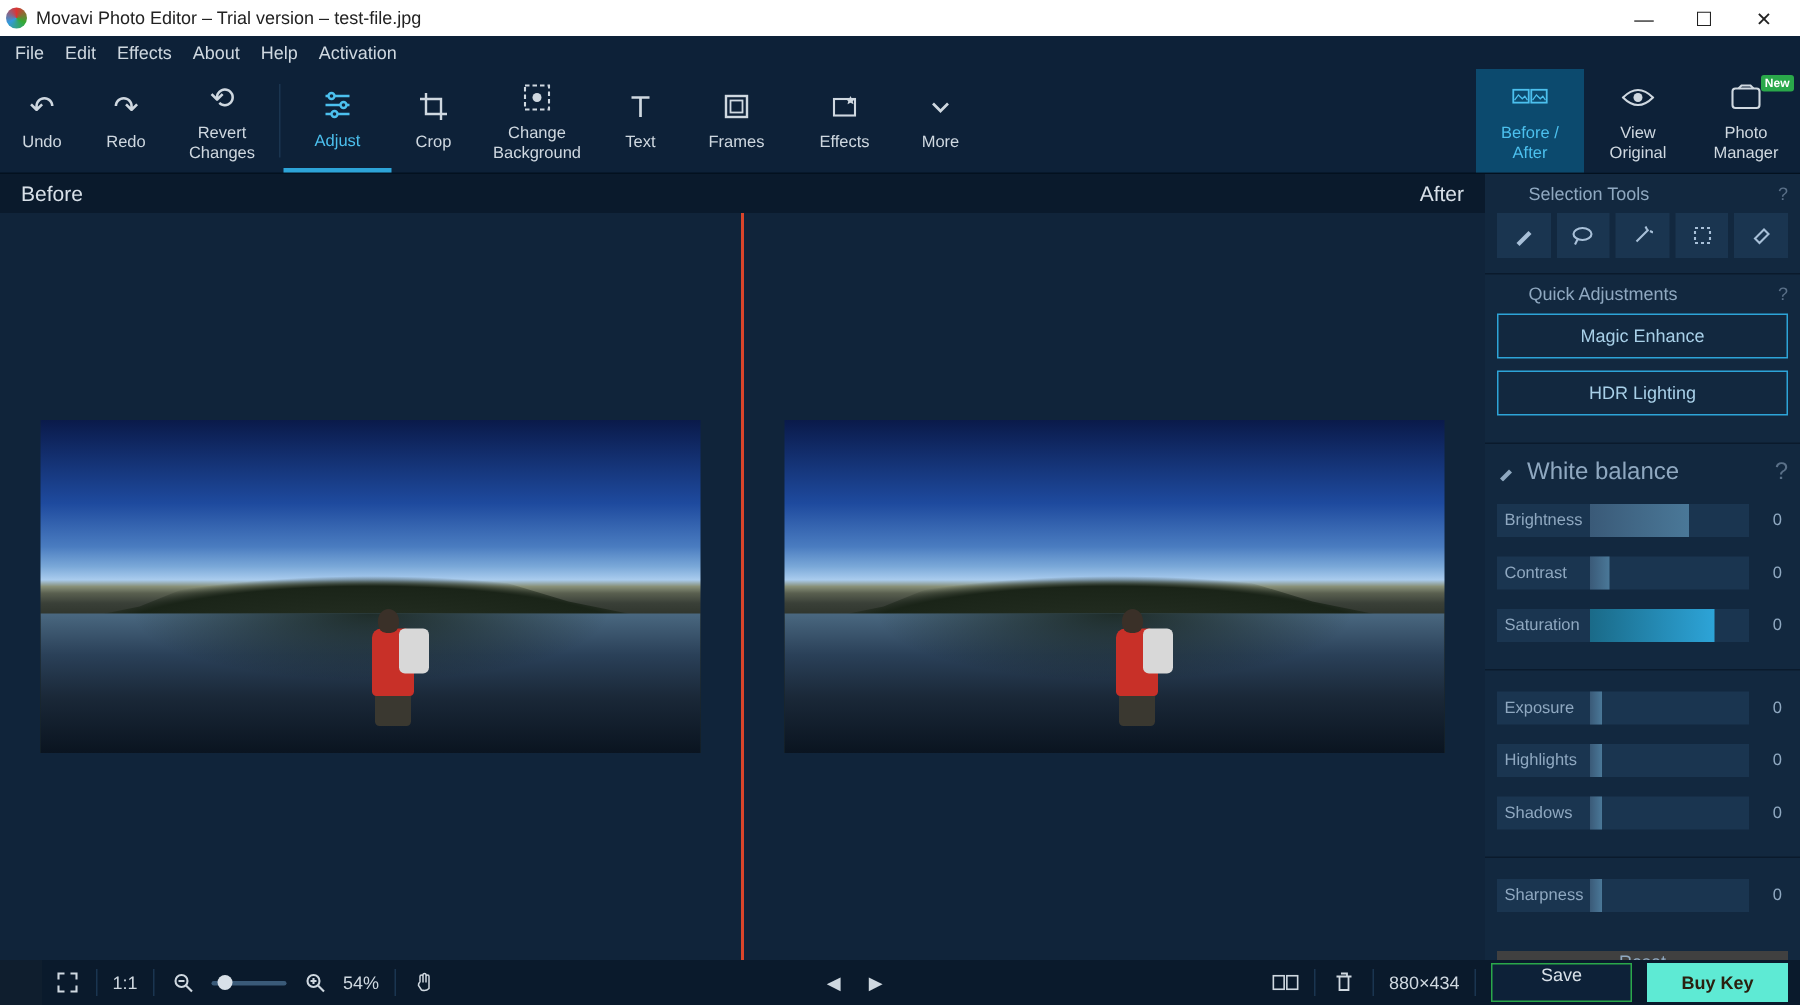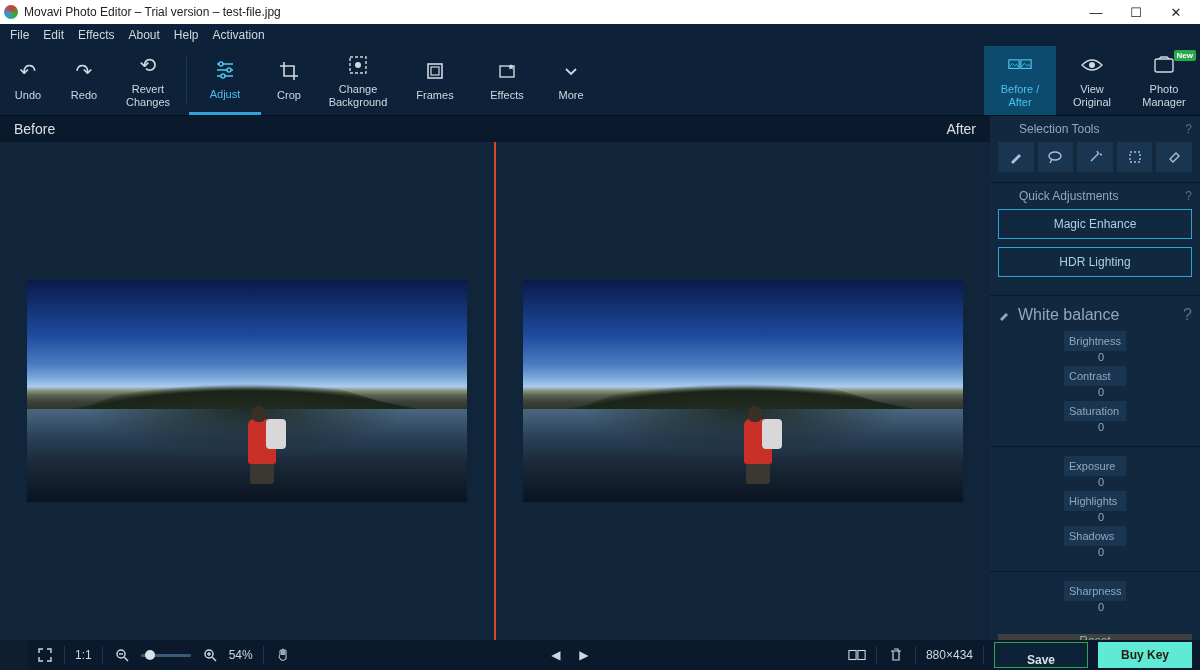--- a/index.html
+++ b/index.html
@@ -40,34 +40,34 @@
 .hiker .legs { position: absolute; left: 12px; bottom: 0; width: 24px; height: 24px; background: #3a3830; border-radius: 3px; }
 .sidebar { width: 210px; background: #12283f; display: flex; flex-direction: column; color: #a8b8c8; font-size: 12px; overflow: hidden; }
 .side-section { padding: 6px 8px 10px; border-bottom: 1px solid #0a1a2c; }
 .side-title { display: flex; justify-content: space-between; align-items: center; color: #8fa8c0; font-size: 12px; margin-bottom: 6px; margin-left: 21px; }
 .side-title .q { color: #5a7088; }
 .sel-tools { display: flex; gap: 4px; }
 .sel-tools .st { flex: 1; height: 30px; background: #1a3550; display: flex; align-items: center; justify-content: center; color: #a8c0d8; font-size: 14px; }
 .qa-btn { height: 30px; border: 1px solid #2da4d8; color: #a8d0e8; display: flex; align-items: center; justify-content: center; margin-bottom: 8px; font-size: 12px; }
 .wb-row { display: flex; align-items: center; gap: 8px; color: #8fa8c0; font-size: 16px; padding: 4px 0; }
 .wb-row .q { margin-left: auto; color: #5a7088; }
-.slider-row { display: flex; align-items: center; height: 32px; margin: 3px 0; flex-direction: column; }
+.slider-row { display: flex; align-items: center; height: 32px; margin: 3px 0; }
 .slider-row .slabel { width: 62px; font-size: 11px; color: #8fa8c0; background: #1a3550; height: 22px; display: flex; align-items: center; padding-left: 5px; }
 .slider-row .strack { flex: 1; height: 22px; background: #1a3550; position: relative; }
 .slider-row .strack .sfill { position: absolute; left: 0; top: 0; bottom: 0; background: linear-gradient(to right, #3a5a78, #4a7898); }
 .slider-row .strack.accent .sfill { background: linear-gradient(to right, #1a6a88, #2da4d8); }
 .slider-row .sval { width: 26px; text-align: right; color: #8fa8c0; font-size: 11px; padding-right: 4px; }
 .reset-btn { height: 32px; background: #404040; color: #8fa8c0; display: flex; align-items: center; justify-content: center; font-size: 12px; margin: 8px 8px 0; }
 .statusbar { height: 30px; background: #0a1a2c; display: flex; align-items: center; padding: 0 8px; color: #cfd8e0; font-size: 12px; gap: 10px; margin-left: 28px; }
 .statusbar .sb-sep { width: 1px; height: 18px; background: #1a3550; }
 .statusbar .sb-spacer { flex: 1; }
 .statusbar .sb-icon { width: 18px; height: 18px; display: flex; align-items: center; justify-content: center; }
 .zoom-track { width: 50px; height: 3px; background: #3a5a78; border-radius: 2px; position: relative; }
 .zoom-track .zh { position: absolute; left: 4px; top: -4px; width: 10px; height: 10px; background: #d8e0e8; border-radius: 50%; }
-.btn-save { width: 94px; height: 26px; border: 1px solid #2aa84a; color: #d8e0e8; display: flex; align-items: flex-end; justify-content: center; background: #0d2138; font-weight: bold; }
+.btn-save { width: 94px; height: 26px; border: 1px solid #2aa84a; color: #d8e0e8; display: flex; align-items: flex-start; justify-content: center; background: #0d2138; }
 .btn-buy { width: 94px; height: 26px; background: #5eead4; color: #2a2010; display: flex; align-items: center; justify-content: center; font-weight: 600; }
 svg { display: block; }
 </style>
 </head>
 <body>
 
 <div class="titlebar">
   <div class="logo"></div>
   <span>Movavi Photo Editor – Trial version – test-file.jpg</span>
   <div class="spacer"></div>
@@ -128,20 +128,28 @@
     </div>
     <div class="tool-btn" style="width:82px">
       <span class="ticon">
         <svg width="20" height="20" viewBox="0 0 20 20">
             <rect x="2" y="2" width="16" height="16" stroke="#cfd8e0" stroke-width="1.4" fill="none" stroke-dasharray="3 2"></rect>
             <circle cx="10" cy="10" r="3" fill="#cfd8e0"></circle>
           </svg>
       </span>
       <span class="lbl">Change
 Background</span>
+    </div>
+    <div class="tool-btn narrow">
+      <span class="ticon">
+        <svg width="20" height="20" viewBox="0 0 20 20">
+            <path d="M4 4 H16 M10 4 V17" stroke="#cfd8e0" stroke-width="1.8" fill="none"></path>
+          </svg>
+      </span>
+      <span class="lbl">Text</span>
     </div>
     <div class="tool-btn">
       <span class="ticon">
         <svg width="20" height="20" viewBox="0 0 20 20">
             <rect x="3" y="3" width="14" height="14" stroke="#cfd8e0" stroke-width="1.6" fill="none"></rect>
             <rect x="6" y="6" width="8" height="8" stroke="#cfd8e0" stroke-width="1.2" fill="none"></rect>
           </svg>
       </span>
       <span class="lbl">Frames</span>
     </div>

